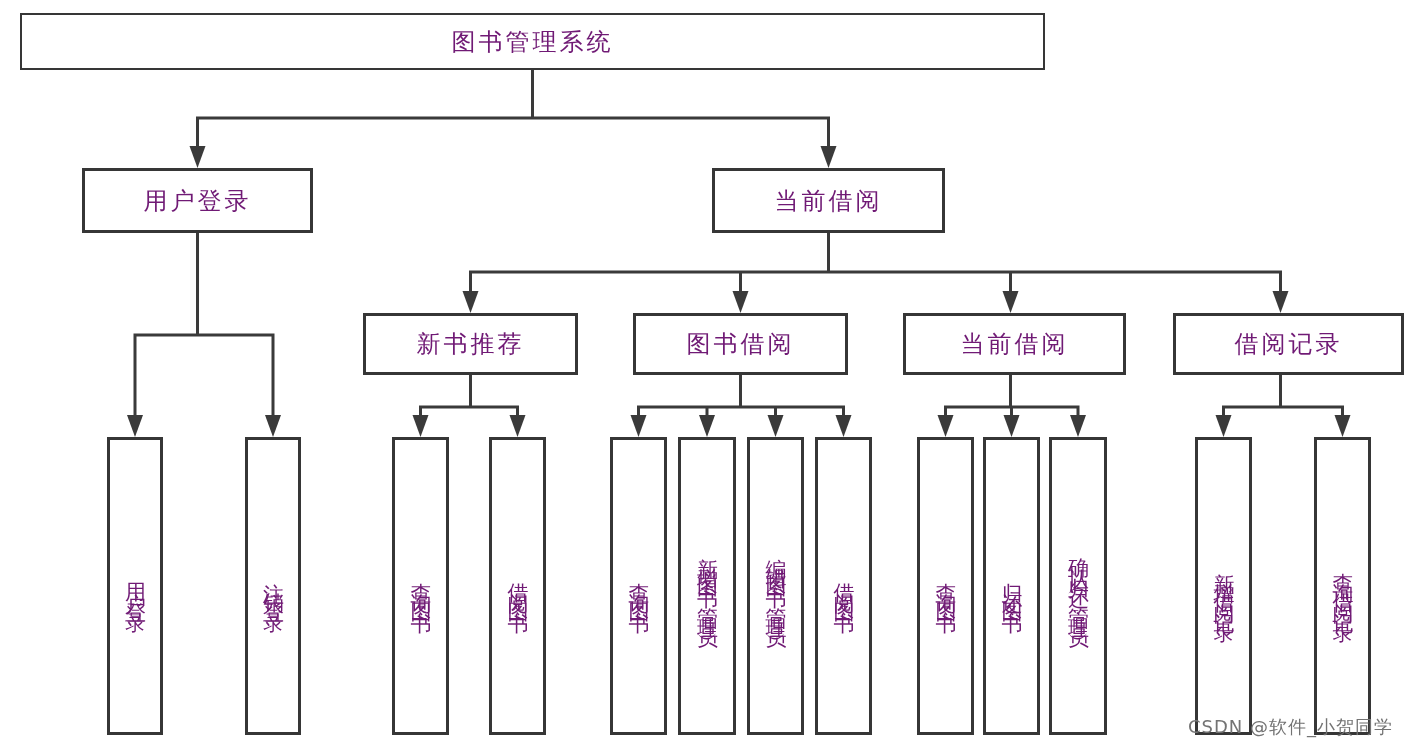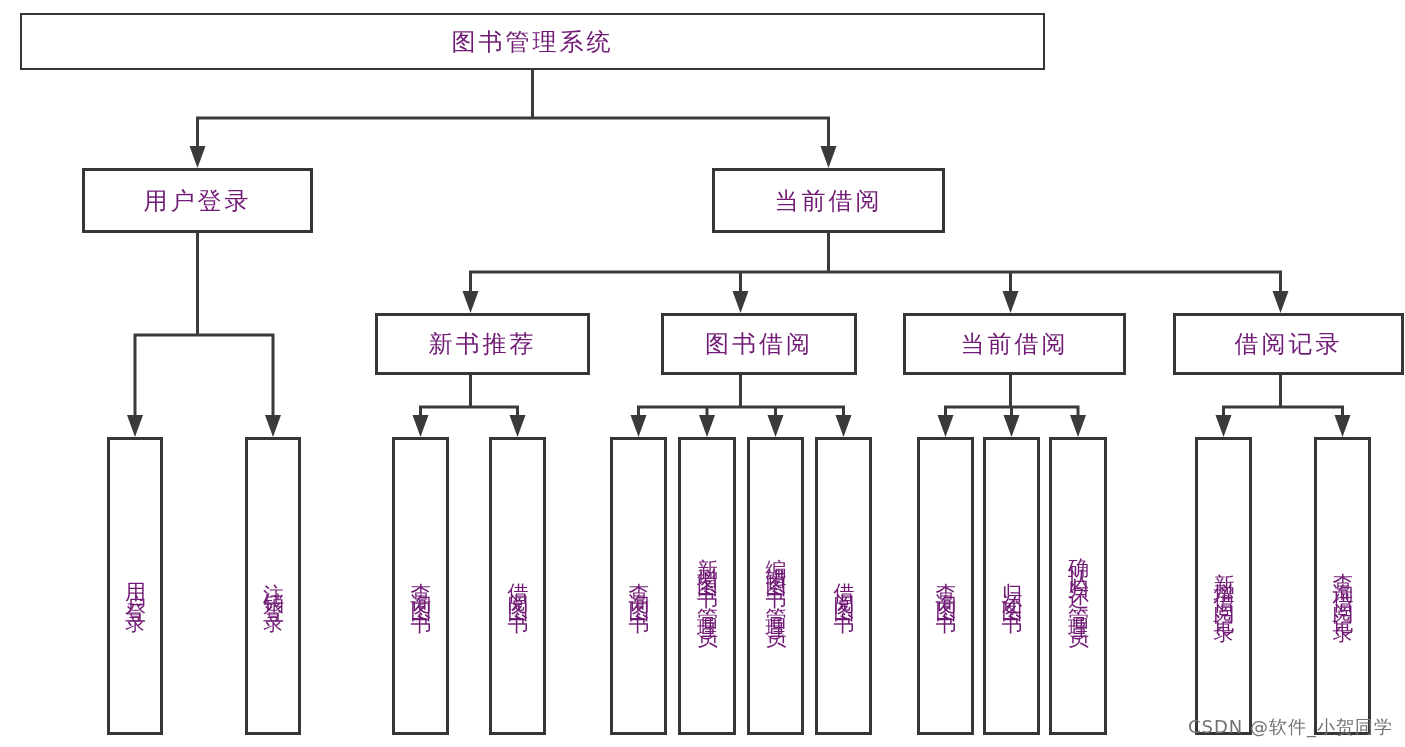--- a/index.html
+++ b/index.html
@@ -104,24 +104,24 @@
     <span>图书管理系统</span>
   </div>
 
   <div class="box hbox" style="left:82px; top:168px; width:231px; height:65px;">
     <span>用户登录</span>
   </div>
   <div class="box hbox" style="left:712px; top:168px; width:233px; height:65px;">
     <span>当前借阅</span>
   </div>
 
-  <div class="box hbox" style="left:375px; top:313px; width:215px; height:62px;">
+  <div class="box hbox" style="left:363px; top:313px; width:215px; height:62px;">
     <span>新书推荐</span>
   </div>
-  <div class="box hbox" style="left:633px; top:313px; width:196px; height:62px;margin-left:28px;">
+  <div class="box hbox" style="left:633px; top:313px; width:215px; height:62px;">
     <span>图书借阅</span>
   </div>
   <div class="box hbox" style="left:903px; top:313px; width:223px; height:62px;">
     <span>当前借阅</span>
   </div>
   <div class="box hbox" style="left:1173px; top:313px; width:231px; height:62px;">
     <span>借阅记录</span>
   </div>
 
   <div class="box vbox" style="left:107px; width:56px;">

